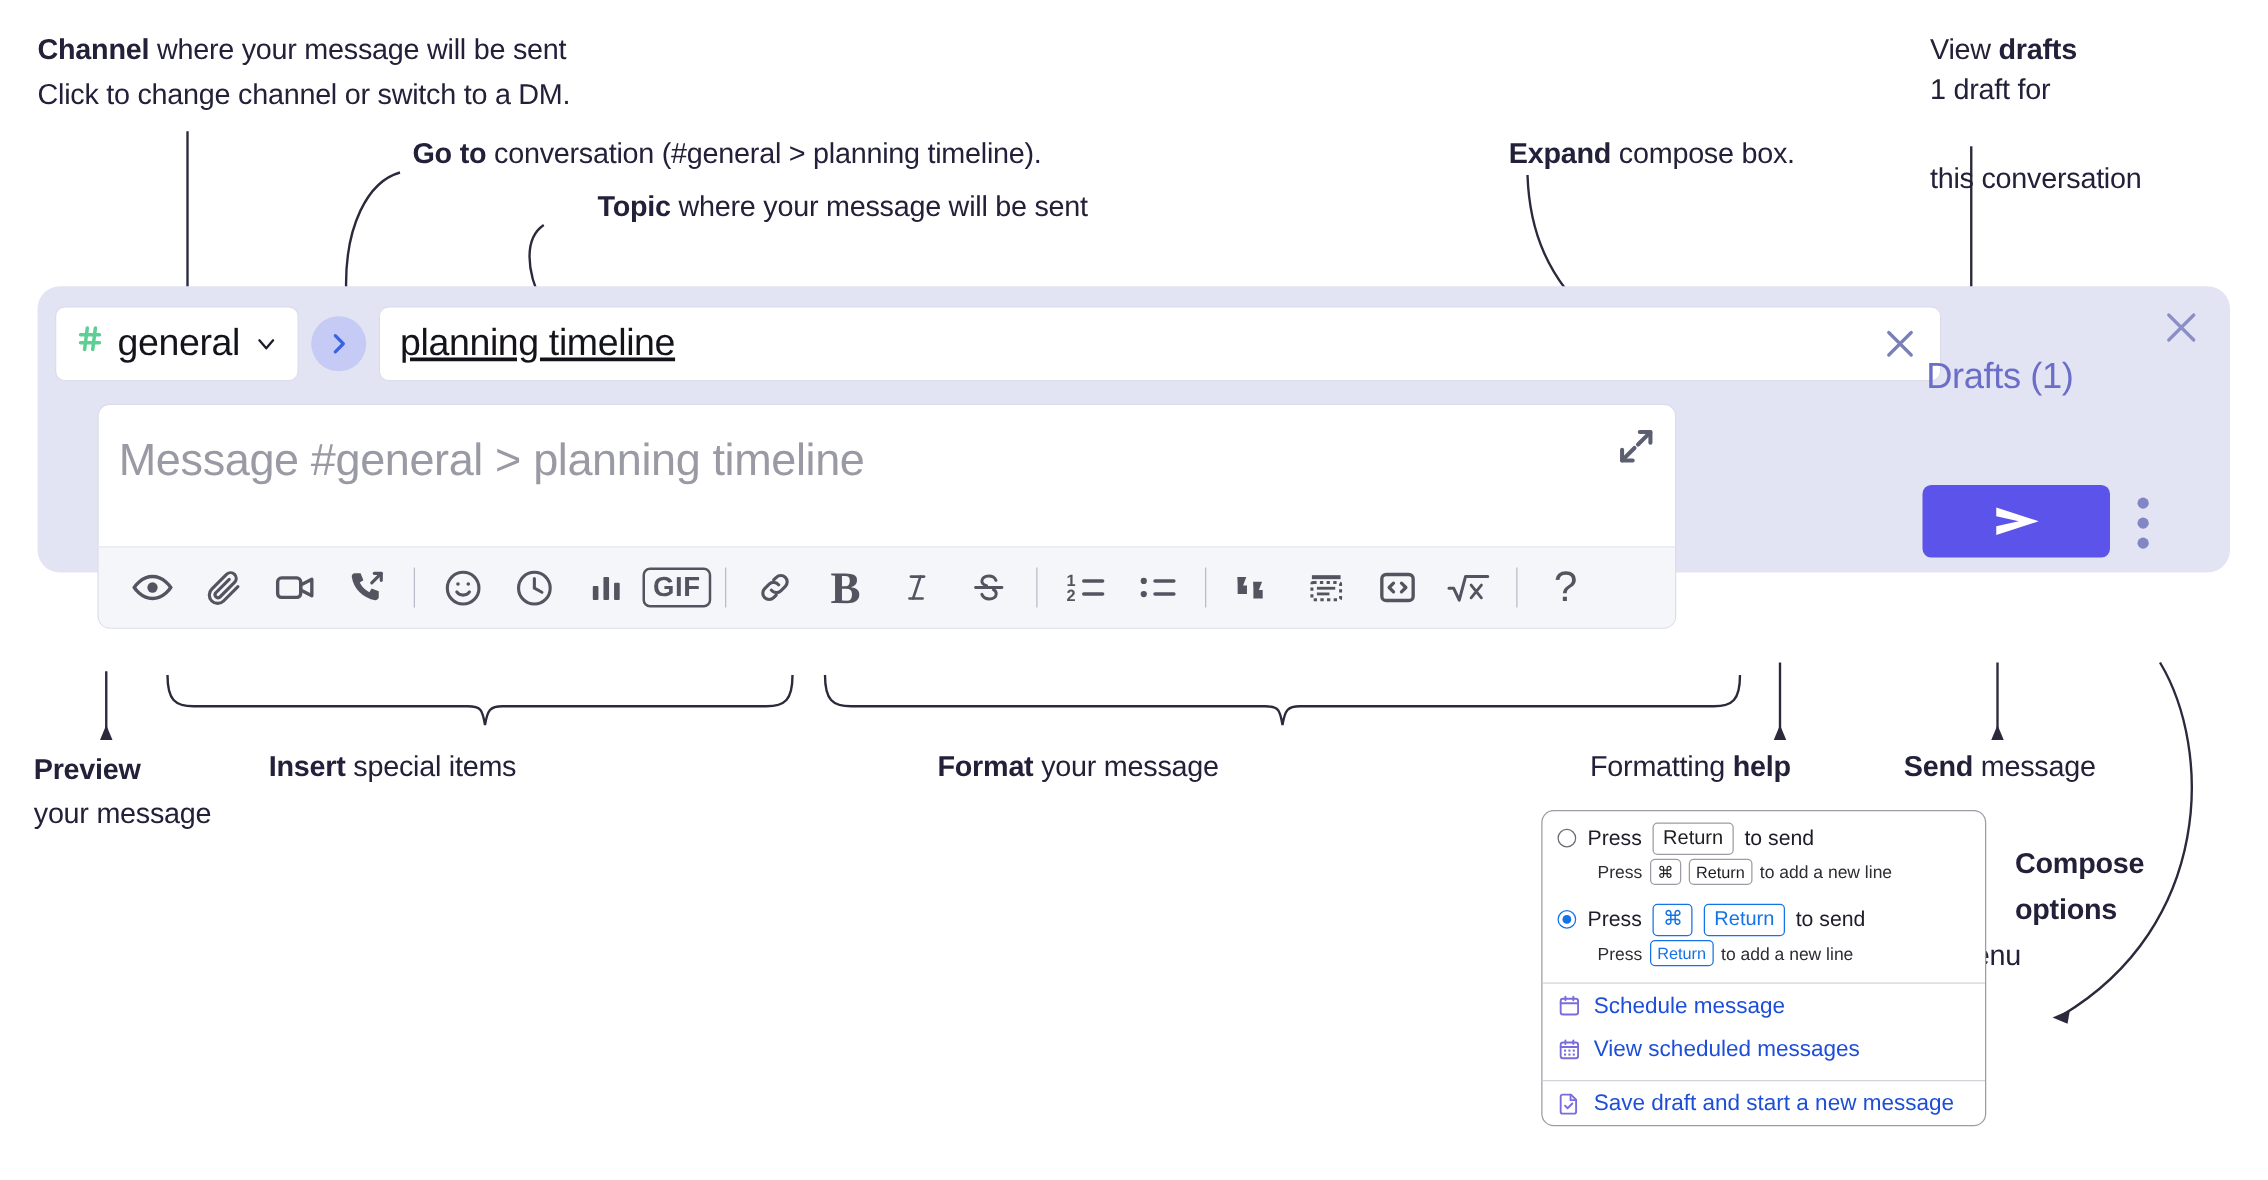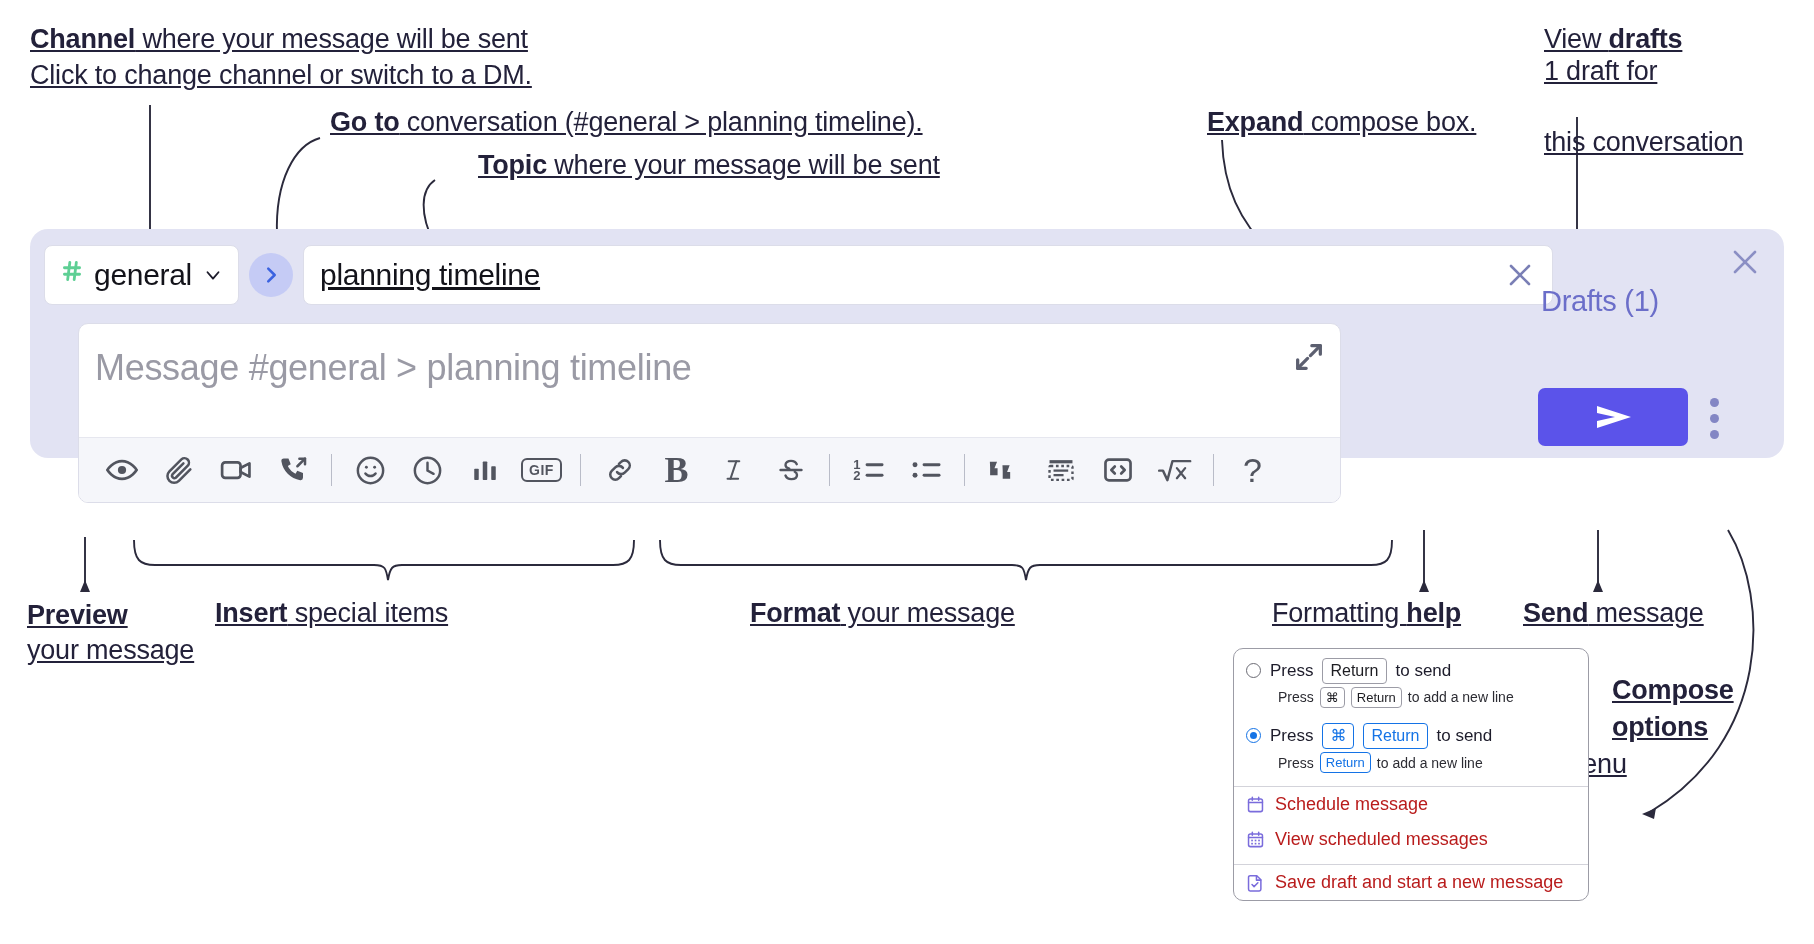--- a/index.html
+++ b/index.html
@@ -12,26 +12,25 @@
     height: 944px;
     position: relative;
     font-family: "Liberation Sans", sans-serif;
     color: #1d1c2b;
     overflow: hidden;
   }
 
   
   .anno {
     position: absolute;
-    font-size: 27px;
+    font-size: 23px;
     line-height: 36px;
     color: #23213a;
     white-space: nowrap;
     letter-spacing: -0.2px;
-    text-decoration: underline;
   }
   .anno b { font-weight: bold; }
 
   
   #compose-panel {
     position: absolute;
     left: 30px;
     top: 229px;
     width: 1754px;
     height: 229px;
@@ -189,21 +188,21 @@
   .tb-sep {
     width: 1px;
     height: 32px;
     background: #b9bcc8;
     margin: 0 10px;
     flex: none;
   }
   .gifbox {
     border: 2.4px solid #52555f;
     border-radius: 6px;
-    font-size: 14px;
+    font-size: 22px;
     font-weight: bold;
     letter-spacing: 0.5px;
     padding: 3px 6px;
     line-height: 1;
     font-family: "Liberation Sans", sans-serif;
   }
   .bold-g { font-family: "Liberation Serif", serif; font-weight: bold; font-size: 36px; }
   .help-g { font-size: 34px; font-family: "Liberation Sans", sans-serif; }
 
   
@@ -291,21 +290,21 @@
     font-size: 16px;
     color: #1d1d22;
     line-height: 1.35;
     display: inline-block;
   }
   .kbd.sm { font-size: 13px; padding: 1px 5px; }
   .kbd.blue { border-color: #1473e6; color: #1473e6; }
   .menu-div { height: 1px; background: #d3d3da; margin: 7px 0 0 0; }
   .menu-item {
     display: flex; align-items: center; gap: 10px;
-    padding: 7px 12px; font-size: 18px; color: #b91c1c;
+    padding: 7px 12px; font-size: 18px; color: #1d4ed8;
     cursor: pointer;
   }
   .menu-item .mi { color: #7a6cdc; display:flex; flex:none; }
 
   
   #lines { position:absolute; left:0; top:0; width:1814px; height:944px; pointer-events:none; }
 </style>
 </head>
 <body>
 

